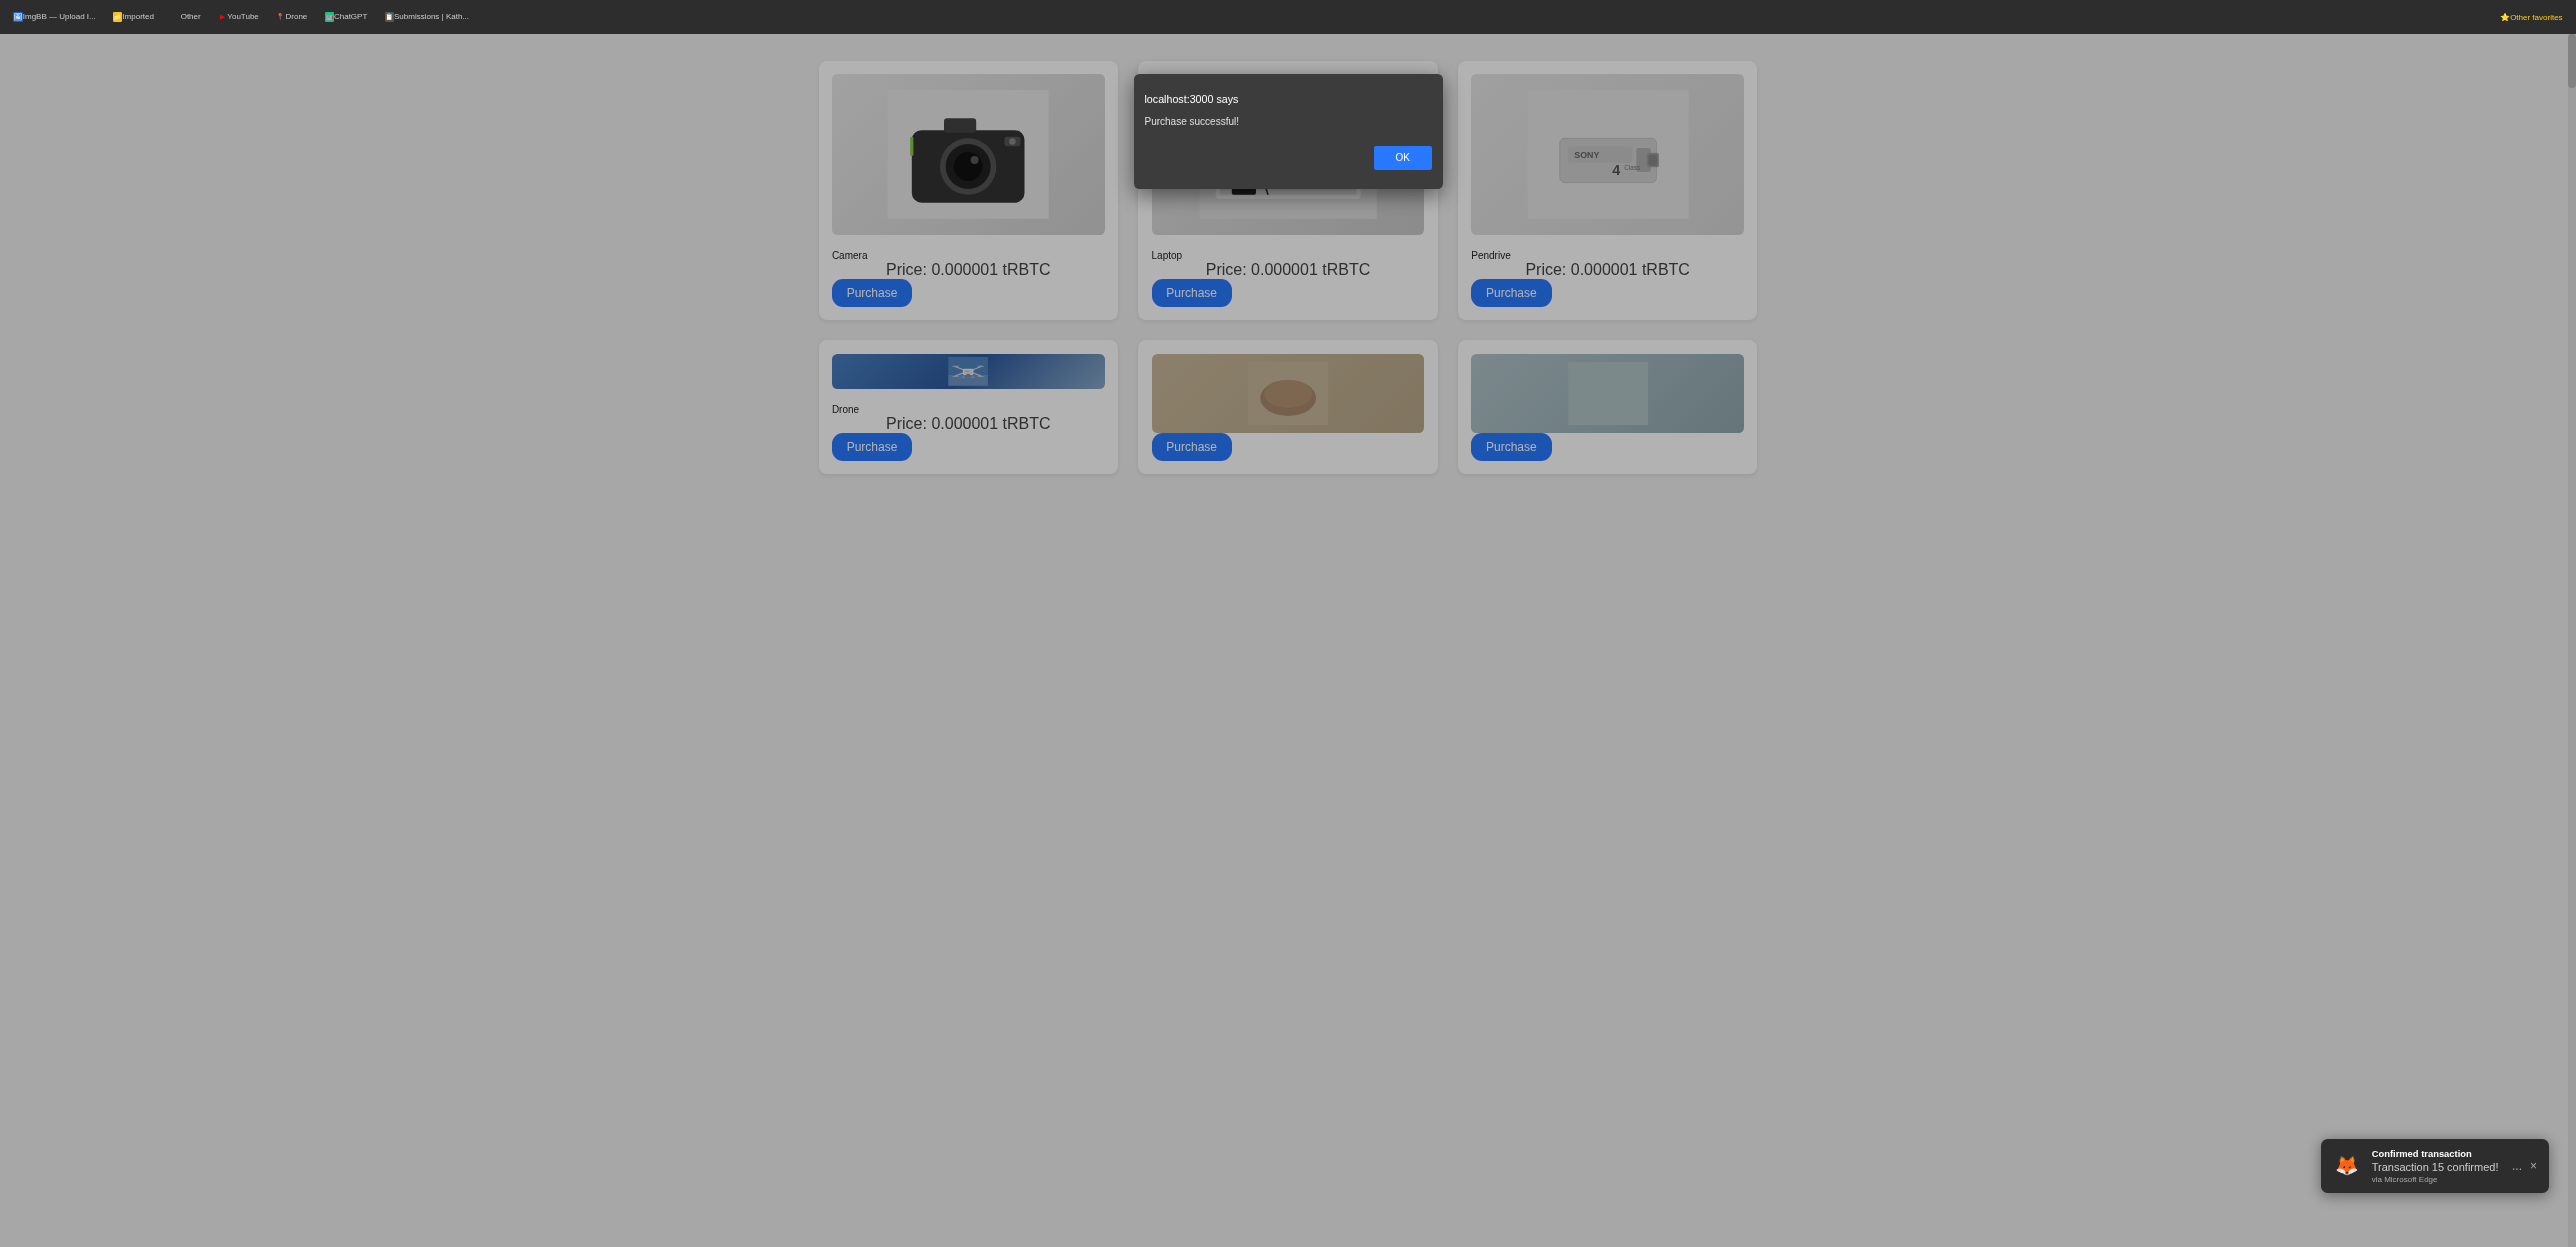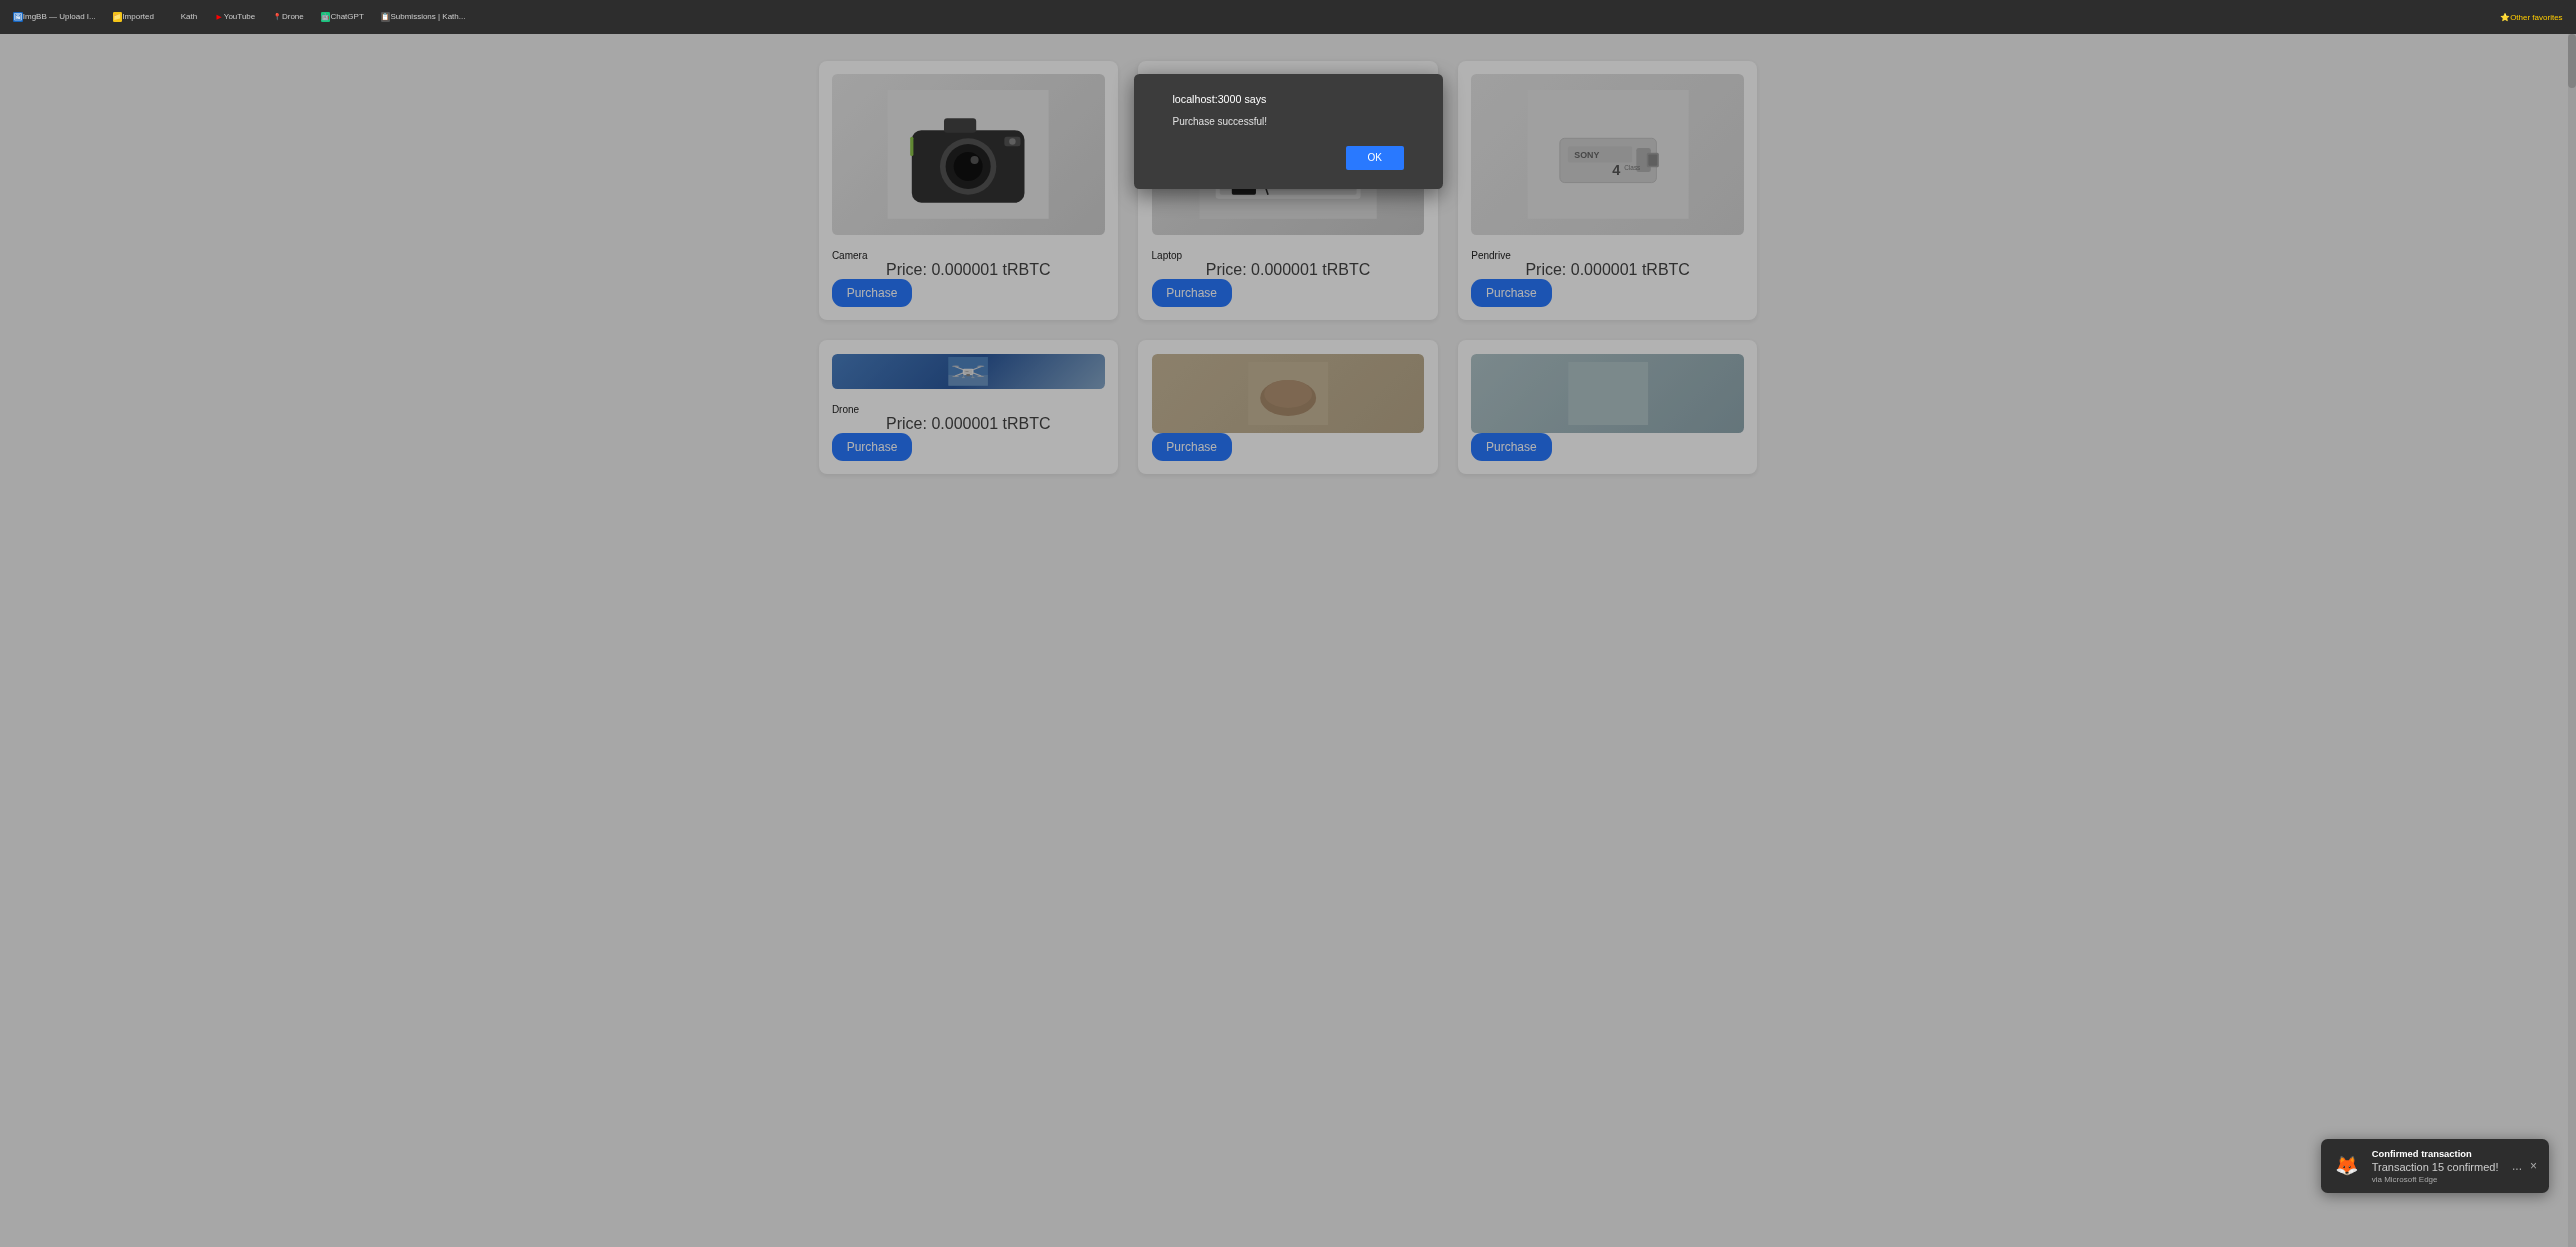--- a/index.html
+++ b/index.html
@@ -148,21 +148,21 @@
       align-items: flex-start;
       justify-content: center;
       padding-top: 40px;
       z-index: 100;
     }
 
     .dialog-box {
       background: #3c3c3c;
       border-radius: 5.4px;
       width: 309px;
-      padding: 19px 39px;
+      padding: 19px 11px;
       box-shadow: 0 5.4px 21.5px rgba(0,0,0,0.5);
     }
 
     .dialog-title {
       font-size: 10.7px;
       color: #fff;
       font-weight: 400;
       margin-bottom: 10.7px;
     }
 
@@ -300,21 +300,21 @@
       <div class="tab">
         <span class="tab-favicon fav-imgbb">🖼</span>
         <span>ImgBB — Upload I...</span>
       </div>
       <div class="tab">
         <span class="tab-favicon fav-imported">📁</span>
         <span>Imported</span>
       </div>
       <div class="tab">
         <span class="tab-favicon fav-gmail">✉</span>
-        <span>Kath</span>
+        <span>Other</span>
       </div>
       <div class="tab">
         <span class="tab-favicon fav-youtube">▶</span>
         <span>YouTube</span>
       </div>
       <div class="tab">
         <span class="tab-favicon fav-maps">📍</span>
         <span>Drone</span>
       </div>
       <div class="tab">

